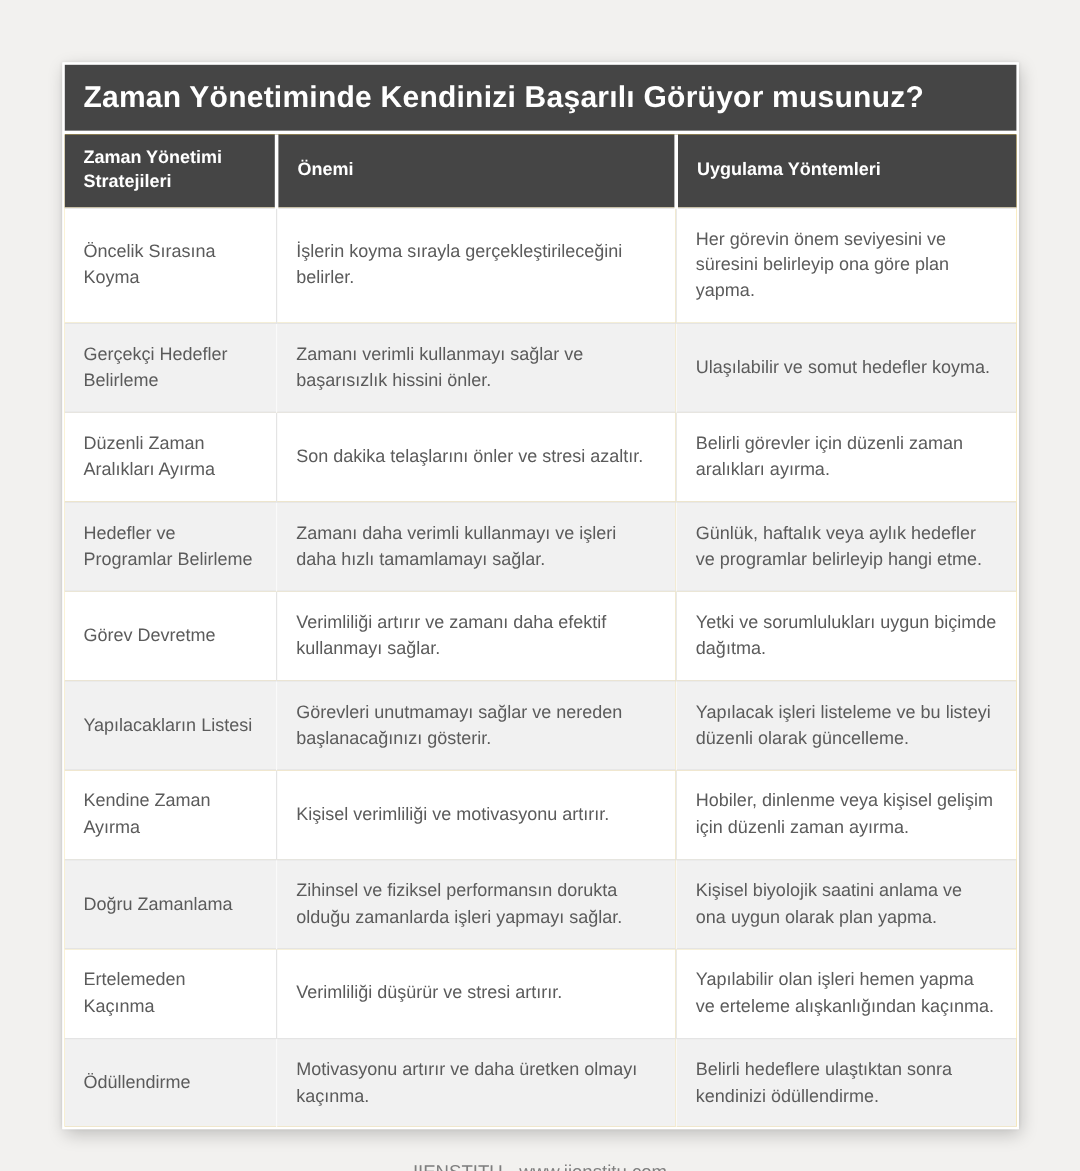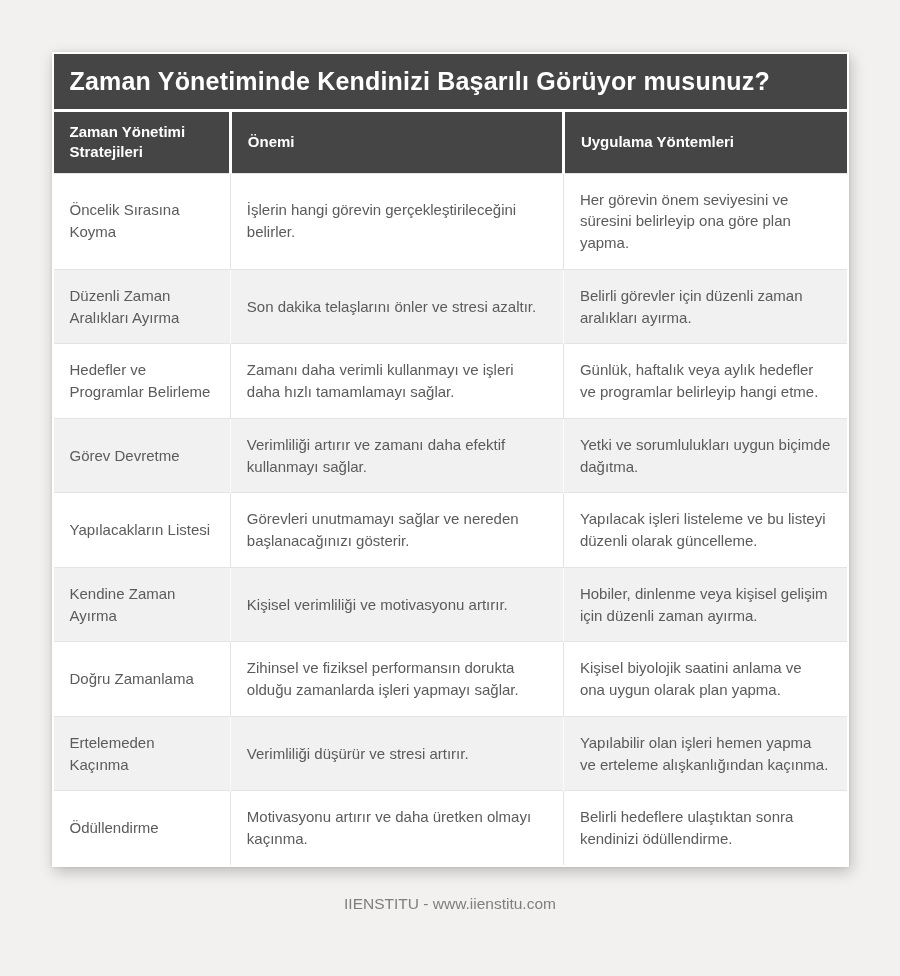--- a/index.html
+++ b/index.html
@@ -84,22 +84,27 @@
     <thead>
       <tr>
         <th>Zaman Yönetimi Stratejileri</th>
         <th>Önemi</th>
         <th>Uygulama Yöntemleri</th>
       </tr>
     </thead>
     <tbody>
       <tr>
         <td>Öncelik Sırasına Koyma</td>
-        <td>İşlerin hangi görevin gerçekleştirileceğini belirler.</td>
+        <td>İşlerin koyma sırayla gerçekleştirileceğini belirler.</td>
         <td>Her görevin önem seviyesini ve süresini belirleyip ona göre plan yapma.</td>
+      </tr>
+      <tr>
+        <td>Gerçekçi Hedefler Belirleme</td>
+        <td>Zamanı verimli kullanmayı sağlar ve başarısızlık hissini önler.</td>
+        <td>Ulaşılabilir ve somut hedefler koyma.</td>
       </tr>
       <tr>
         <td>Düzenli Zaman Aralıkları Ayırma</td>
         <td>Son dakika telaşlarını önler ve stresi azaltır.</td>
         <td>Belirli görevler için düzenli zaman aralıkları ayırma.</td>
       </tr>
       <tr>
         <td>Hedefler ve Programlar Belirleme</td>
         <td>Zamanı daha verimli kullanmayı ve işleri daha hızlı tamamlamayı sağlar.</td>
         <td>Günlük, haftalık veya aylık hedefler ve programlar belirleyip hangi etme.</td>

